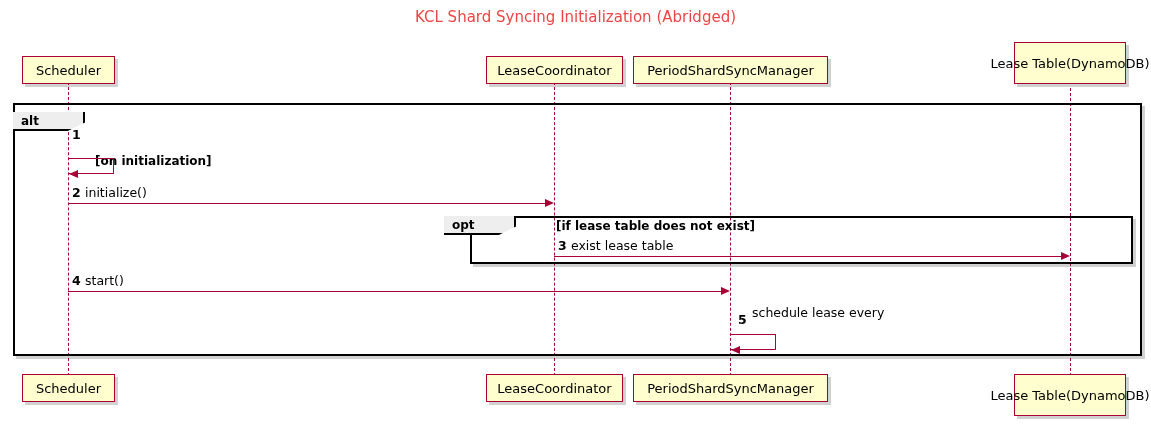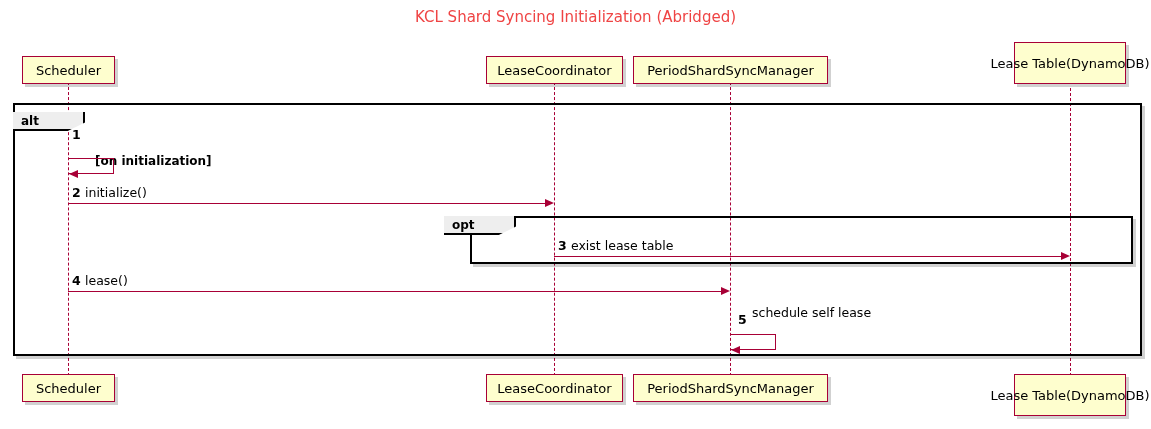--- a/index.html
+++ b/index.html
@@ -141,44 +141,45 @@
   <div class="lifeline" style="left:554px; top:82px;  height:294px;"></div>
   <div class="lifeline" style="left:730px; top:82px;  height:294px;"></div>
   <div class="lifeline" style="left:1070px; top:88px;  height:288px;"></div>
 
   <div class="fragment" style="left:13px; top:103px; width:1129px; height:253px;"></div>
   <div class="fragment-label" style="left:13px; top:112px; width:72px;">alt</div>
   <div class="fragment-cond" style="left:95px; top:106px;margin-top:48px;">[on initialization]</div>
 
   <div class="fragment" style="left:470px; top:216px; width:663px; height:48px;"></div>
   <div class="fragment-label" style="left:444px; top:216px; width:72px;">opt</div>
+  <div class="fragment-cond" style="left:556px; top:219px;">[if lease table does not exist]</div>
 
   <div class="msg-text" style="left: 72px; top: 128px;">
     <span class="msg-num">1</span>
   </div>
   <div class="self-loop" style="left:69px; top:158px; width:45px; height:16px;"></div>
   <div class="msg-arrow-left" style="left:69px; top:169.5px;"></div>
 
   <div class="msg-text" style="left:72px; top:186px; font-weight:bold;">2</div>
   <div class="msg-text" style="left:85px; top:186px;">initialize()</div>
   <div class="msg-line" style="left:68px; top:203px; width:478px;"></div>
   <div class="msg-arrow-right" style="left:545px; top:198.5px;"></div>
 
   <div class="msg-text" style="left:558px; top:239px; font-weight:bold;">3</div>
   <div class="msg-text" style="left:571px; top:239px;">exist lease table</div>
   <div class="msg-line" style="left:554px; top:256px; width:508px;"></div>
   <div class="msg-arrow-right" style="left:1061px; top:251.5px;"></div>
 
   <div class="msg-text" style="left:72px; top:274px; font-weight:bold;">4</div>
-  <div class="msg-text" style="left:85px; top:274px;">lease()</div>
+  <div class="msg-text" style="left:85px; top:274px;">start()</div>
   <div class="msg-line" style="left:68px; top:291px; width:654px;"></div>
   <div class="msg-arrow-right" style="left:721px; top:286.5px;"></div>
 
   <div class="msg-text" style="left:738px; top:313px; font-weight:bold;">5</div>
-  <div class="msg-text" style="left:752px; top:306px;">schedule self lease</div>
+  <div class="msg-text" style="left:752px; top:306px;">schedule lease every</div>
   <div class="self-loop" style="left:731px; top:334px; width:45px; height:16px;"></div>
   <div class="msg-arrow-left" style="left:731px; top:345.5px;"></div>
 
   <div class="participant" style="left:22px; top:56px; width:93px; height:28px;">
     <span>Scheduler</span>
   </div>
 
   <div class="participant" style="left:486px; top:56px; width:137px; height:28px;">
     <span>LeaseCoordinator</span>
   </div>

